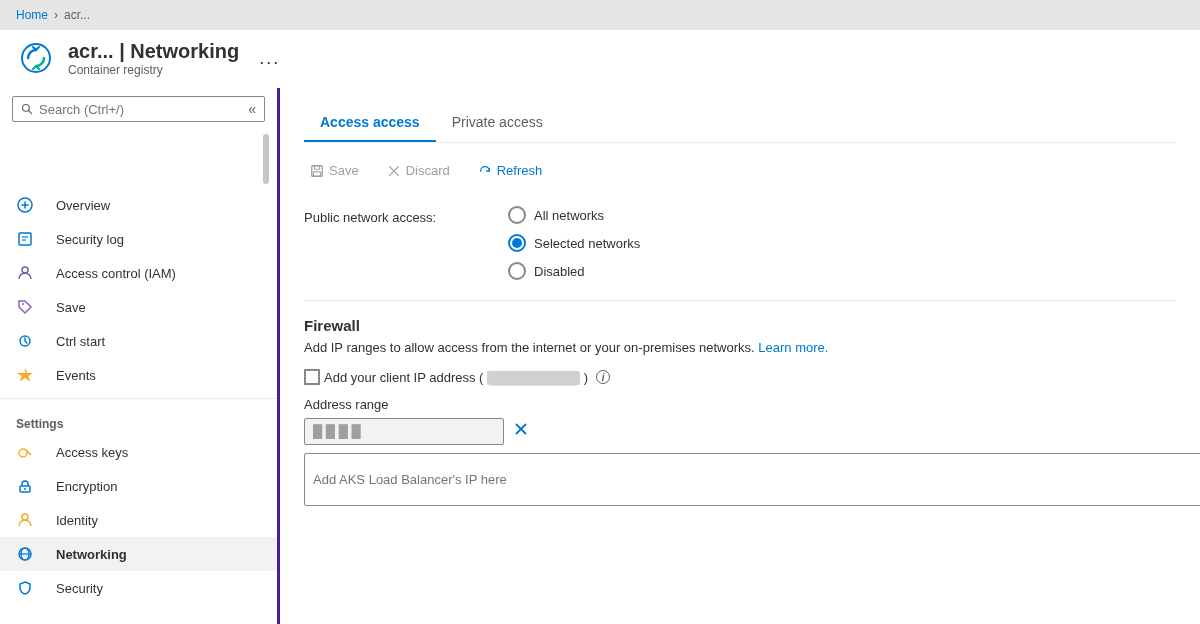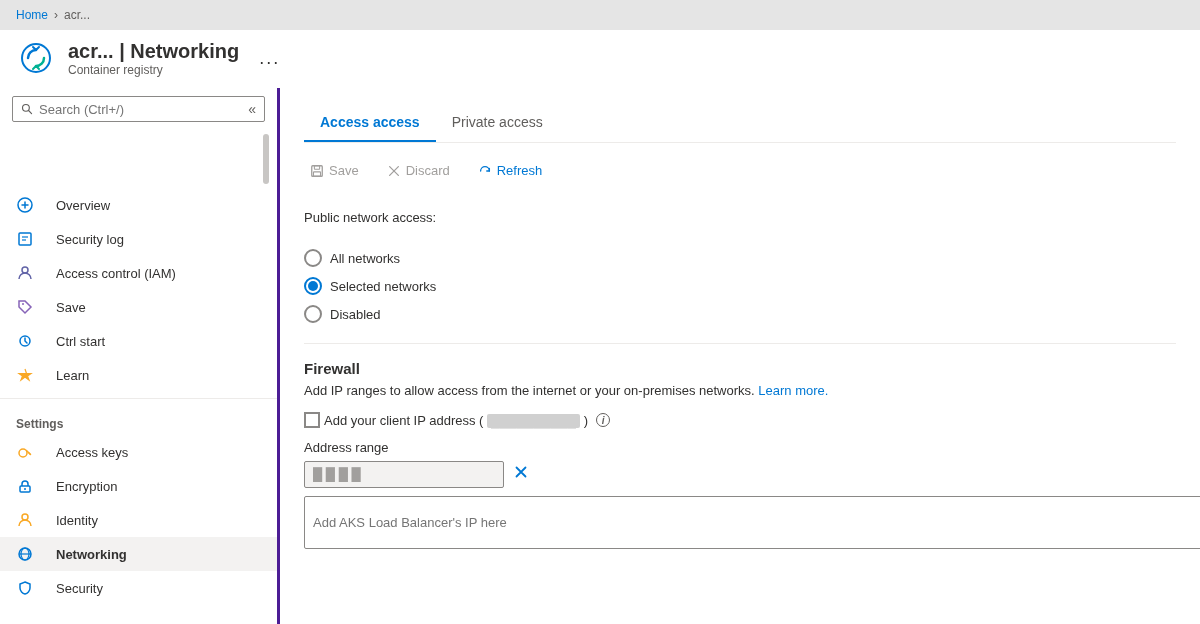--- a/index.html
+++ b/index.html
@@ -43,21 +43,21 @@
     .tab { padding: 10px 16px; font-size: 14px; cursor: pointer; color: #605e5c; border-bottom: 2px solid transparent; }
     .tab.active { color: #0078d4; border-bottom: 2px solid #0078d4; font-weight: 600; }
 
     
     .toolbar { display: flex; align-items: center; gap: 16px; margin-bottom: 24px; }
     .toolbar-btn { display: flex; align-items: center; gap: 5px; font-size: 13px; color: #323130; cursor: pointer; padding: 4px 6px; border: none; background: none; }
     .toolbar-btn.disabled { color: #a19f9d; cursor: default; }
     .toolbar-btn svg { width: 14px; height: 14px; }
 
     
-    .form-row { display: flex; align-items: flex-start; gap: 24px; margin-bottom: 20px; flex-direction: column; }
+    .form-row { display: flex; align-items: flex-start; gap: 24px; margin-bottom: 20px; }
     .form-label { font-size: 13px; color: #323130; min-width: 180px; padding-top: 4px; }
 
     
     .radio-group { display: flex; flex-direction: column; gap: 10px; }
     .radio-option { display: flex; align-items: center; gap: 8px; cursor: pointer; font-size: 13px; }
     .radio-circle { width: 18px; height: 18px; border-radius: 50%; border: 2px solid #8a8886; display: flex; align-items: center; justify-content: center; flex-shrink: 0; }
     .radio-circle.selected { border-color: #0078d4; }
     .radio-circle.selected::after { content: ''; width: 10px; height: 10px; border-radius: 50%; background: #0078d4; }
 
     
@@ -178,21 +178,21 @@
       </span>
       <span>Ctrl start</span>
     </div>
 
     <div class="sidebar-item">
       <span class="item-icon">
         <svg width="16" height="16" viewBox="0 0 16 16" fill="none">
             <path d="M8 2l1.5 4.5H14l-3.5 2.5L12 13 8 10l-4 3 1.5-4-3.5-2.5H9.5z" stroke="#f9a825" stroke-width="1.2" fill="#f9a825"></path>
           </svg>
       </span>
-      <span>Learn</span>
+      <span>Events</span>
     </div>
 
     <hr class="sidebar-divider">
     <div class="sidebar-section-label">Settings</div>
 
     <div class="sidebar-item">
       <span class="item-icon">
         <svg width="16" height="16" viewBox="0 0 16 16" fill="none">
             <circle cx="6" cy="9" r="4" stroke="#f9a825" stroke-width="1.5"></circle>
             <path d="M9.5 6.5l4 4" stroke="#f9a825" stroke-width="1.5" stroke-linecap="round"></path>

